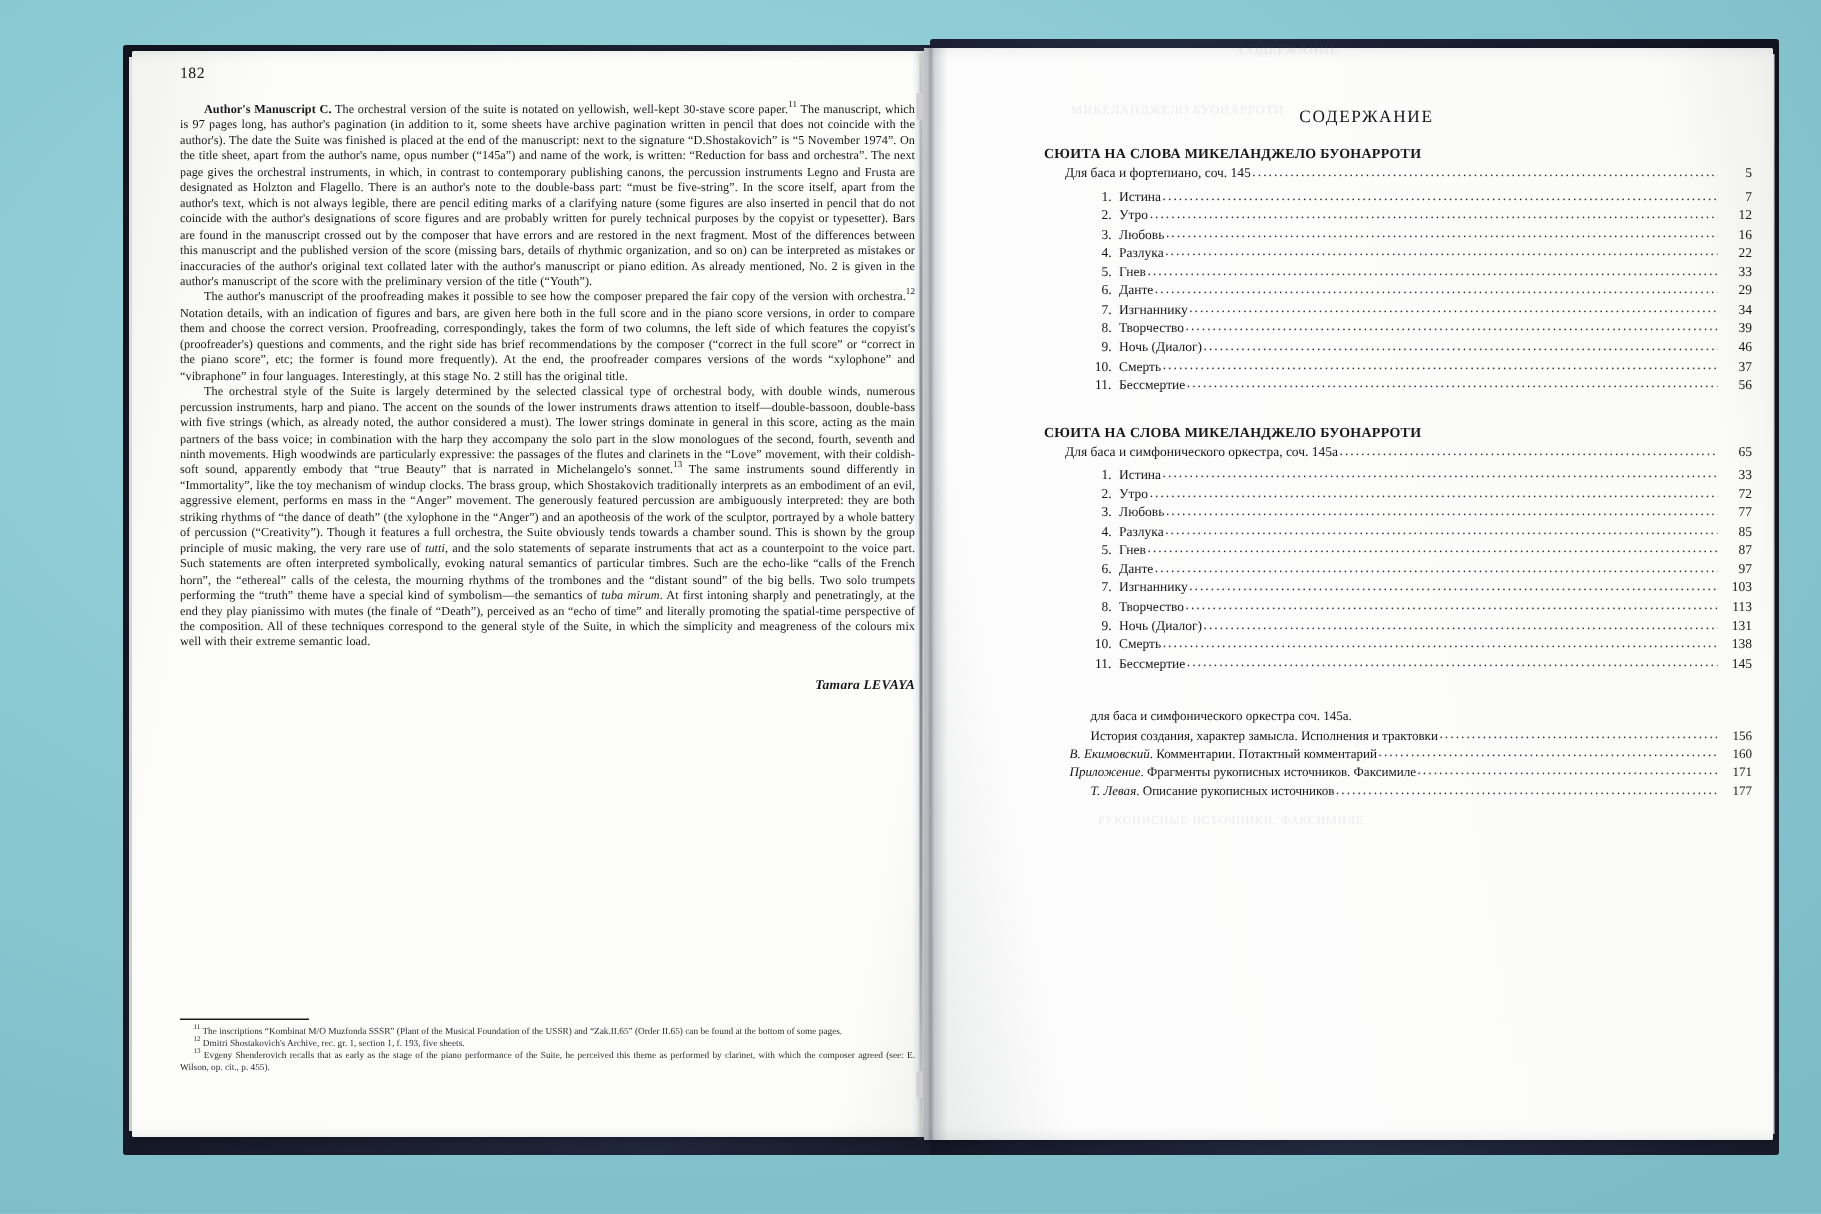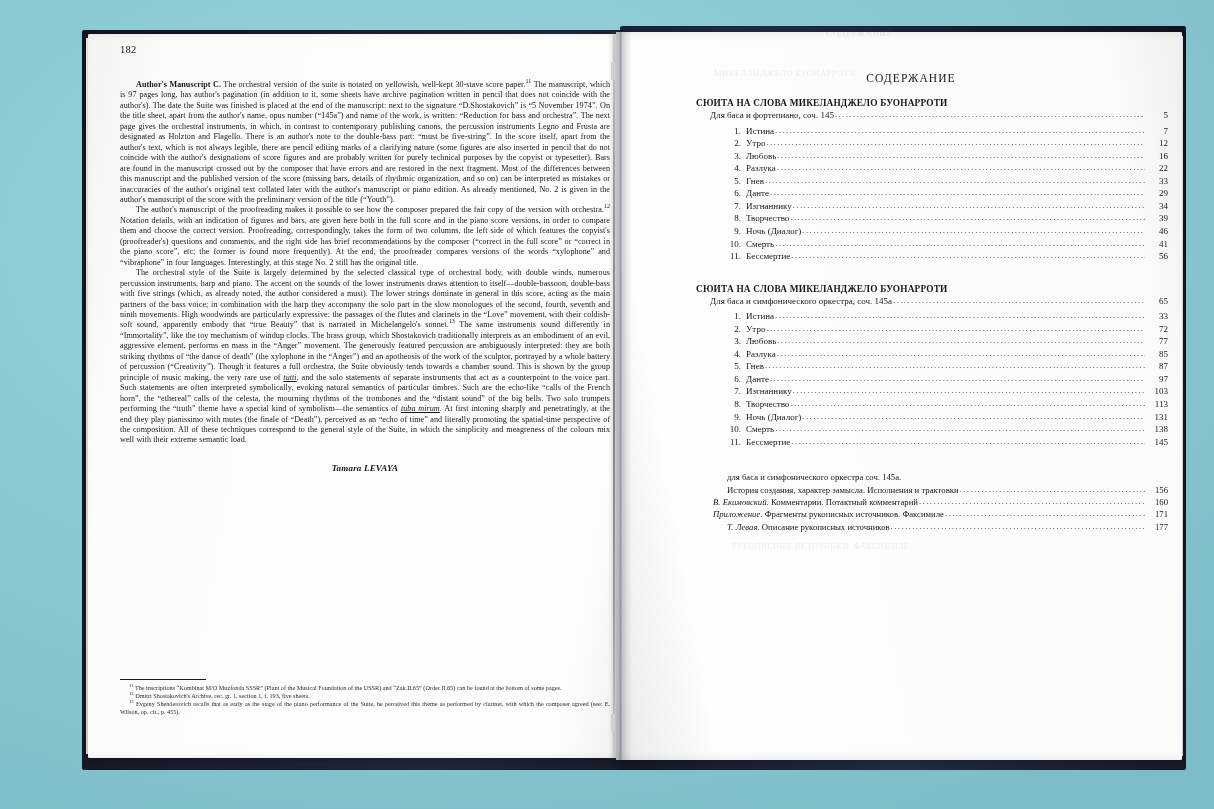--- a/index.html
+++ b/index.html
@@ -79,37 +79,37 @@
 
   
   #page-left-content {
     position: absolute;
     left: 60px; top: 30px;
     width: 490px; height: 700px;
     color: #17171a;
   }
   #folio {
     font-size: 10.5px; letter-spacing: .3px;
-    margin-bottom: 25px;
+    margin-bottom: 13px;
   }
   .para {
     font-size: 8.15px;
     line-height: 10.45px;
     text-align: justify;
     text-indent: 16px;
     margin: 0;
     letter-spacing: .005em;
     word-spacing: .02em;
   }
   .para b { font-weight: 700; }
-  .para i { font-style: italic; text-decoration: underline; }
+  .para i { font-style: italic; }
   sup { font-size: 6px; vertical-align: super; line-height: 0; }
 
   #byline {
-    text-align: center;
+    text-align: right;
     font-style: italic;
     font-weight: 600;
     font-size: 9px;
     margin-top: 17px;
     letter-spacing: .02em;
   }
 
   #footnotes {
     position: absolute;
     left: 0; bottom: 28px; width: 490px;
@@ -285,21 +285,21 @@
             <span class="pg">39</span>
           </div>
           <div class="dotrow">
             <span class="lbl"><span class="num">9.</span>Ночь (Диалог)</span>
             <span class="dots">............................................................................................................</span>
             <span class="pg">46</span>
           </div>
           <div class="dotrow">
             <span class="lbl"><span class="num">10.</span>Смерть</span>
             <span class="dots">....................................................................................................................</span>
-            <span class="pg">41</span>
+            <span class="pg">37</span>
           </div>
           <div class="dotrow">
             <span class="lbl"><span class="num">11.</span>Бессмертие</span>
             <span class="dots">...............................................................................................................</span>
             <span class="pg">56</span>
           </div>
         </div>
     </div>
 
     <div class="gap"></div>

